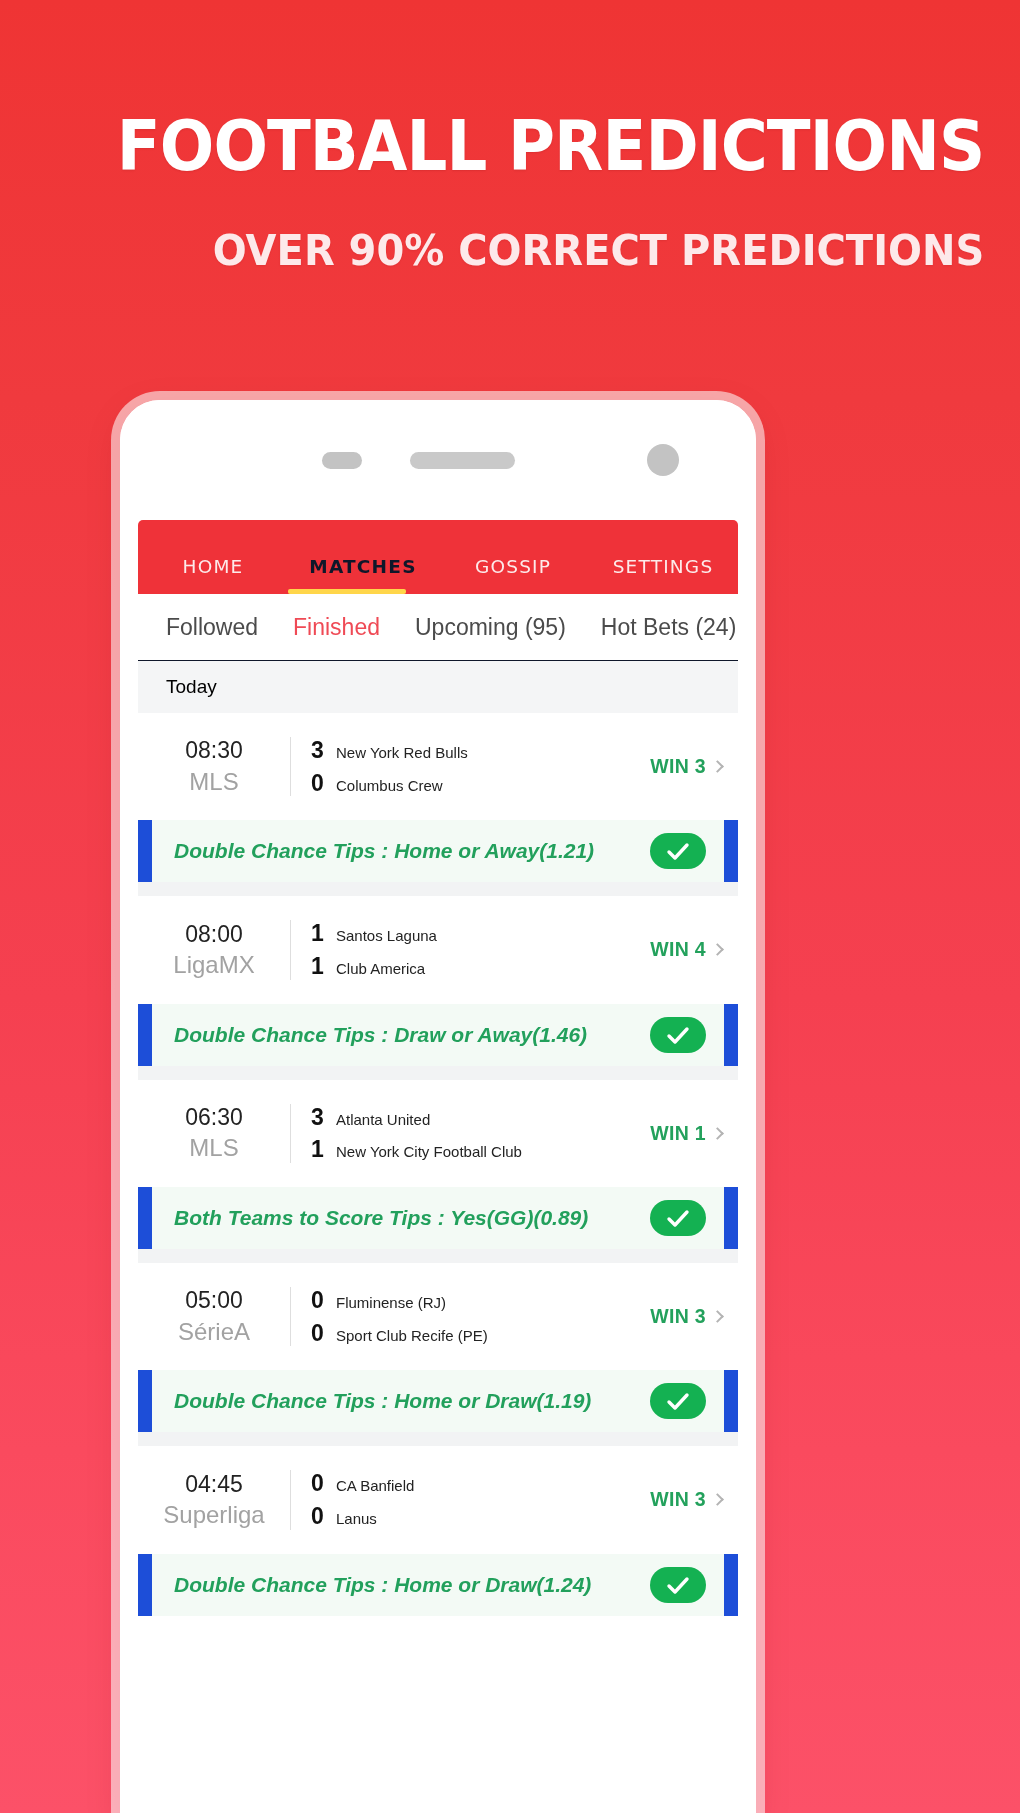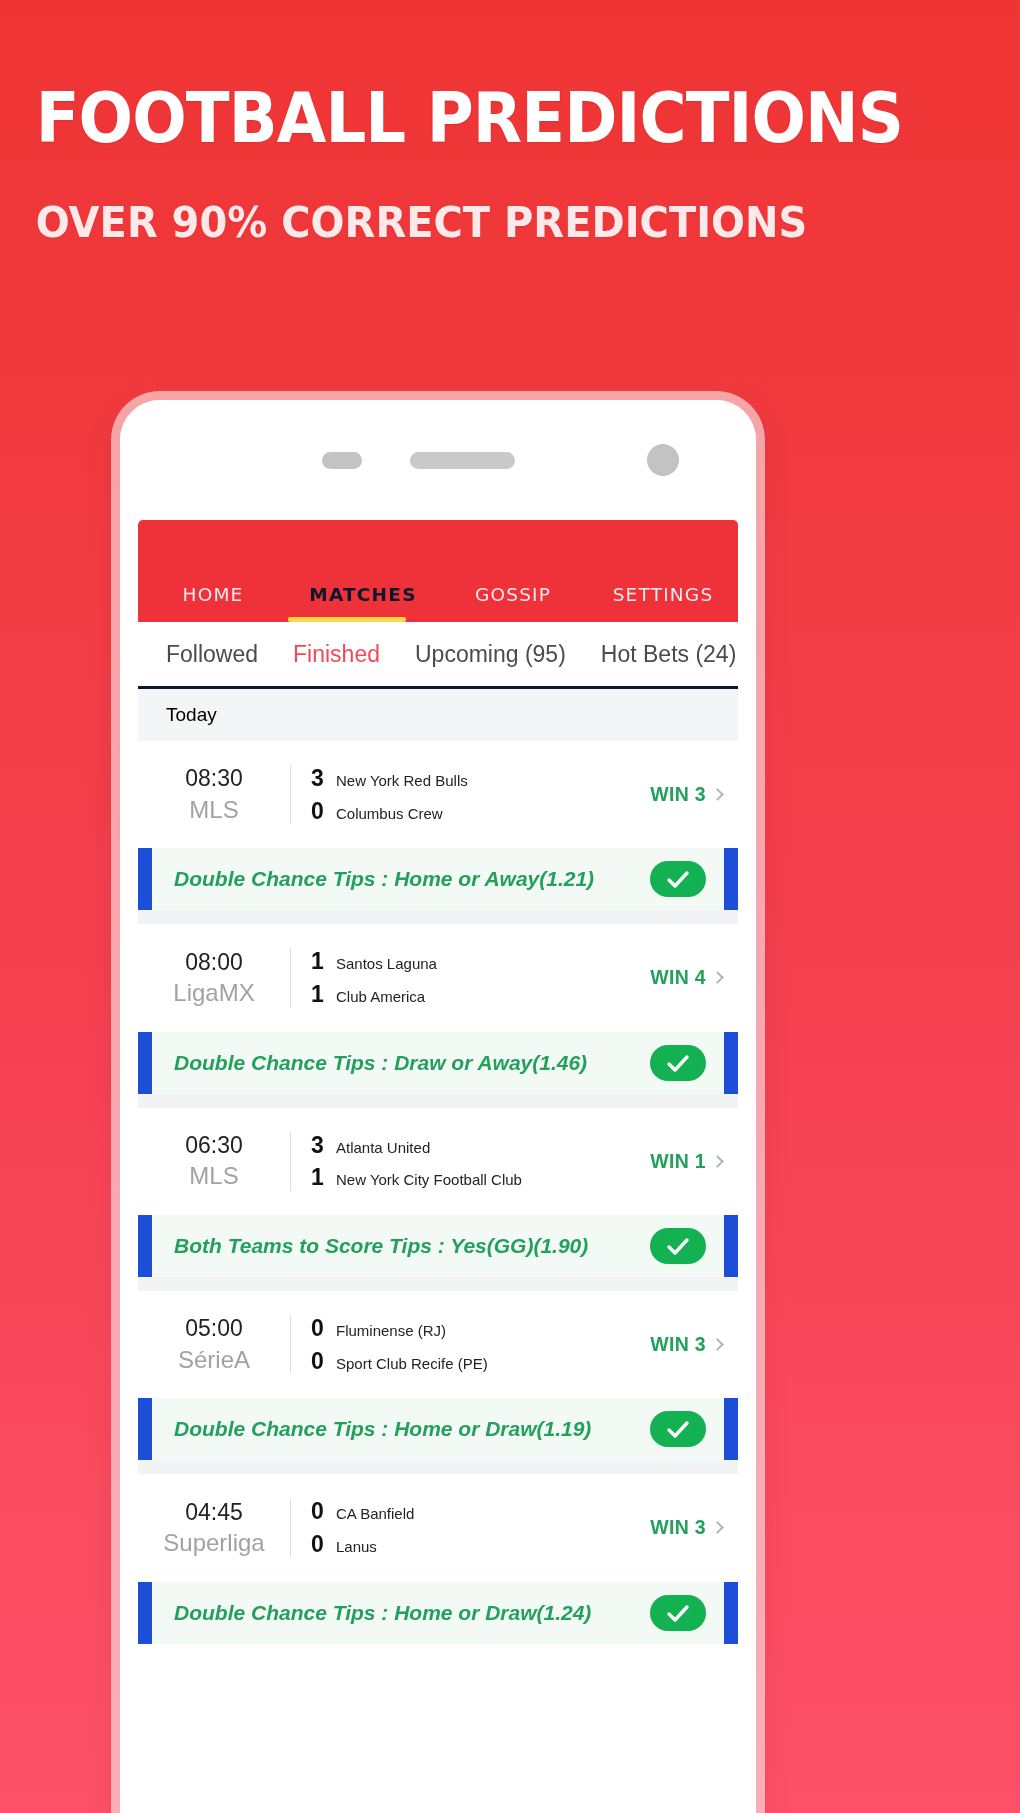--- a/index.html
+++ b/index.html
@@ -9,22 +9,22 @@
     overflow: hidden;
   }
   body {
     background: linear-gradient(180deg, #ef3434 0%, #f03a3e 22%, #f54050 55%, #fa4a5e 80%, #fc5168 100%);
     position: relative;
   }
 
   
   .promo {
     position: absolute; top: 0; left: 0; width: 1020px;
-    text-align: left;
-    padding-top: 84px;
+    text-align: right;
+    padding-top: 112px;
   }
   .promo-title {
     font-family: "DejaVu Sans", sans-serif;
     font-weight: bold;
     font-size: 69px;
     line-height: 1.0;
     letter-spacing: -1px;
     color: #ffffff;
     transform: scaleX(0.93);
     text-shadow: 0 1px 2px rgba(140,20,20,0.18);
@@ -70,21 +70,21 @@
   }
 
   
   .screen {
     position: absolute; left: 18px; top: 120px;
     width: 600px; height: 1300px;
     overflow: hidden;
   }
   .appbar {
     background: #ef3239;
-    height: 102px;
+    height: 74px;
     border-radius: 5px 5px 0 0;
     display: flex;
     align-items: flex-end;
     position: relative;
   }
   .appbar-tabs {
     display: flex;
     width: 100%;
     padding-bottom: 17px;
   }
@@ -110,21 +110,21 @@
   
   .subtabs {
     height: 67px;
     background: #ffffff;
     display: flex;
     align-items: center;
     padding-left: 28px;
     gap: 35px;
     white-space: nowrap;
     overflow: hidden;
-    border-bottom: 3px solid #0f172a;
+    border-bottom: 1px solid #0f172a;
   }
   .subtab {
     font-size: 23px;
     color: #4b4b4b;
     font-family: "Liberation Sans", sans-serif;
   }
   .subtab.active { color: #ef4a55; }
 
   
   .dayhead {
@@ -367,21 +367,21 @@
               <span class="m-score">1</span>
               <span class="m-name">New York City Football Club</span>
             </div>
           </div>
           <div class="m-result">
             <span class="m-win">WIN 1</span>
             <span class="chev"></span>
           </div>
         </div>
         <div class="tip-row">
-          <span class="tip-text">Both Teams to Score Tips : Yes(GG)(1.90)</span>
+          <span class="tip-text">Both Teams to Score Tips : Yes(GG)(0.89)</span>
           <span class="tip-badge">
             <svg width="26" height="20" viewBox="0 0 26 20" aria-hidden="true">
               <polyline points="4,11 10,17 22,4" fill="none" stroke="#ffffff" stroke-width="3.4" stroke-linecap="round" stroke-linejoin="round"></polyline>
             </svg>
           </span>
         </div>
       </div>
       <div class="block-gap"></div>
 
       <div class="match-block">

